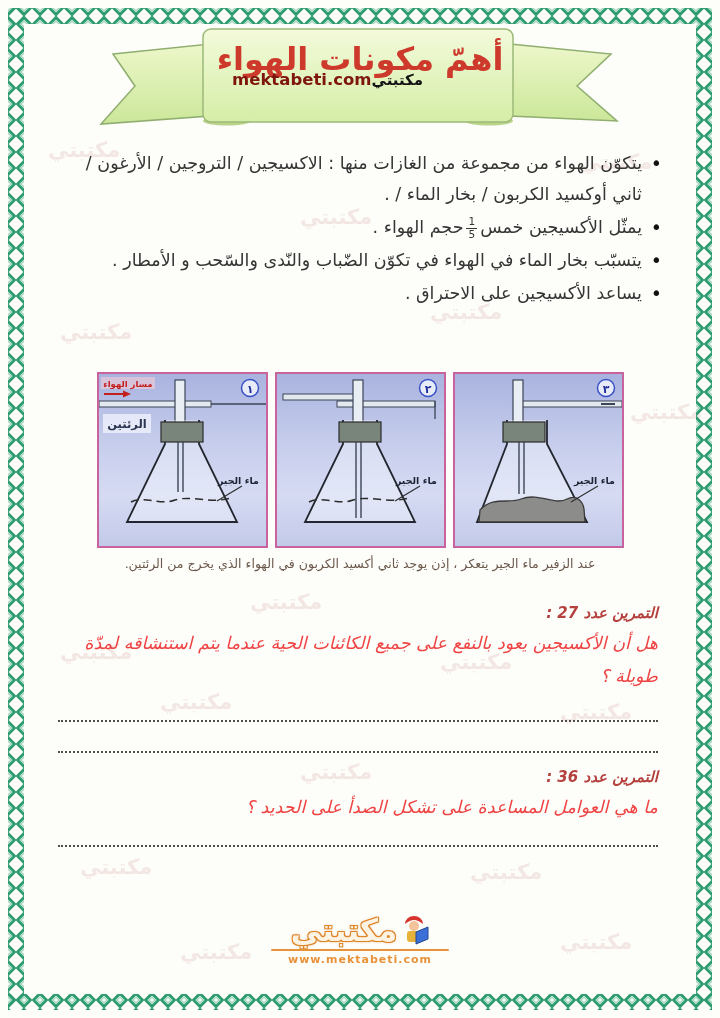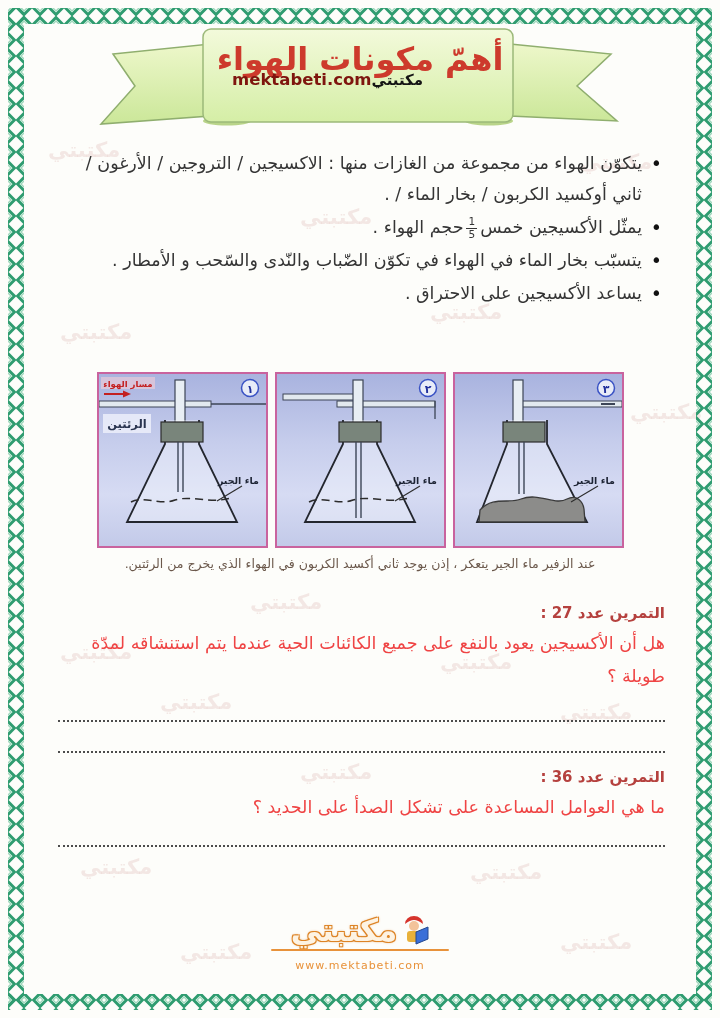--- a/index.html
+++ b/index.html
@@ -43,38 +43,38 @@
   .panel svg { position:absolute; left:0; top:0; }
   .fig-wm { position:absolute; left:232px; top:70px; z-index:6; display:flex; align-items:flex-end; }
   .fig-wm .latin { font-weight:bold; font-size:16.5px; color:#7e150e; }
   .fig-wm .arab  { font-weight:bold; font-size:15px; color:#141414; }
   .caption {
     position:absolute; left:0; right:0; top:556px; z-index:4; text-align:center;
     direction:rtl; font-size:12.5px; color:#6b584b; letter-spacing:0.3px;
   }
 
   
-  .exercise { position:absolute; right:55px; left:58px; z-index:4; direction:rtl; }
+  .exercise { position:absolute; right:62px; left:58px; z-index:4; direction:rtl;font-style:italic; }
   .ex-27 { top:604px; } .ex-28 { top:768px; }
   .ex-header { font-size:15px; font-weight:bold; color:#b5413e; }
   .ex-question { margin-top:5px; font-size:17.5px; color:#ef4444; line-height:33px; }
   .answer-line { height:0; border-bottom:2px dotted #4c4c4c; }
   .ex-27 .answer-line.l1 { margin-top:27px; }
   .ex-27 .answer-line.l2 { margin-top:29px; }
   .ex-28 .answer-line.l1 { margin-top:21px; }
 
   
   .footer { position:absolute; left:0; right:0; top:912px; z-index:4; display:flex; flex-direction:column; align-items:center; }
   .logo-row { display:flex; align-items:center; direction:rtl; gap:2px; }
   .logo-text {
     font-size:31px; font-weight:bold; color:#fdf3e3;
     text-shadow:1px 1px 0 #dd8426, -1px -1px 0 #dd8426, 1px -1px 0 #dd8426, -1px 1px 0 #dd8426, 0 0 3px #d97f26;
   }
   .logo-rule { width:178px; height:2px; background:#e8923a; margin-top:1px; border-radius:2px; }
-  .site-url { margin-top:8px; font-size:11px; font-weight:normal; color:#e8923a; letter-spacing:1px; }
+  .site-url { margin-top:2px; font-size:11px; font-weight:bold; color:#e8923a; letter-spacing:1px; }
 </style>
 </head>
 <body>
 
 <div class="page">
 
   <svg class="border-frame" width="720" height="1018" viewBox="0 0 720 1018">
     <defs>
       <pattern id="zz" width="16" height="16" patternUnits="userSpaceOnUse">
         <path d="M8,1.5 L14.5,8 L8,14.5 L1.5,8 Z" fill="none" stroke="#2f9c70" stroke-width="3"></path>

